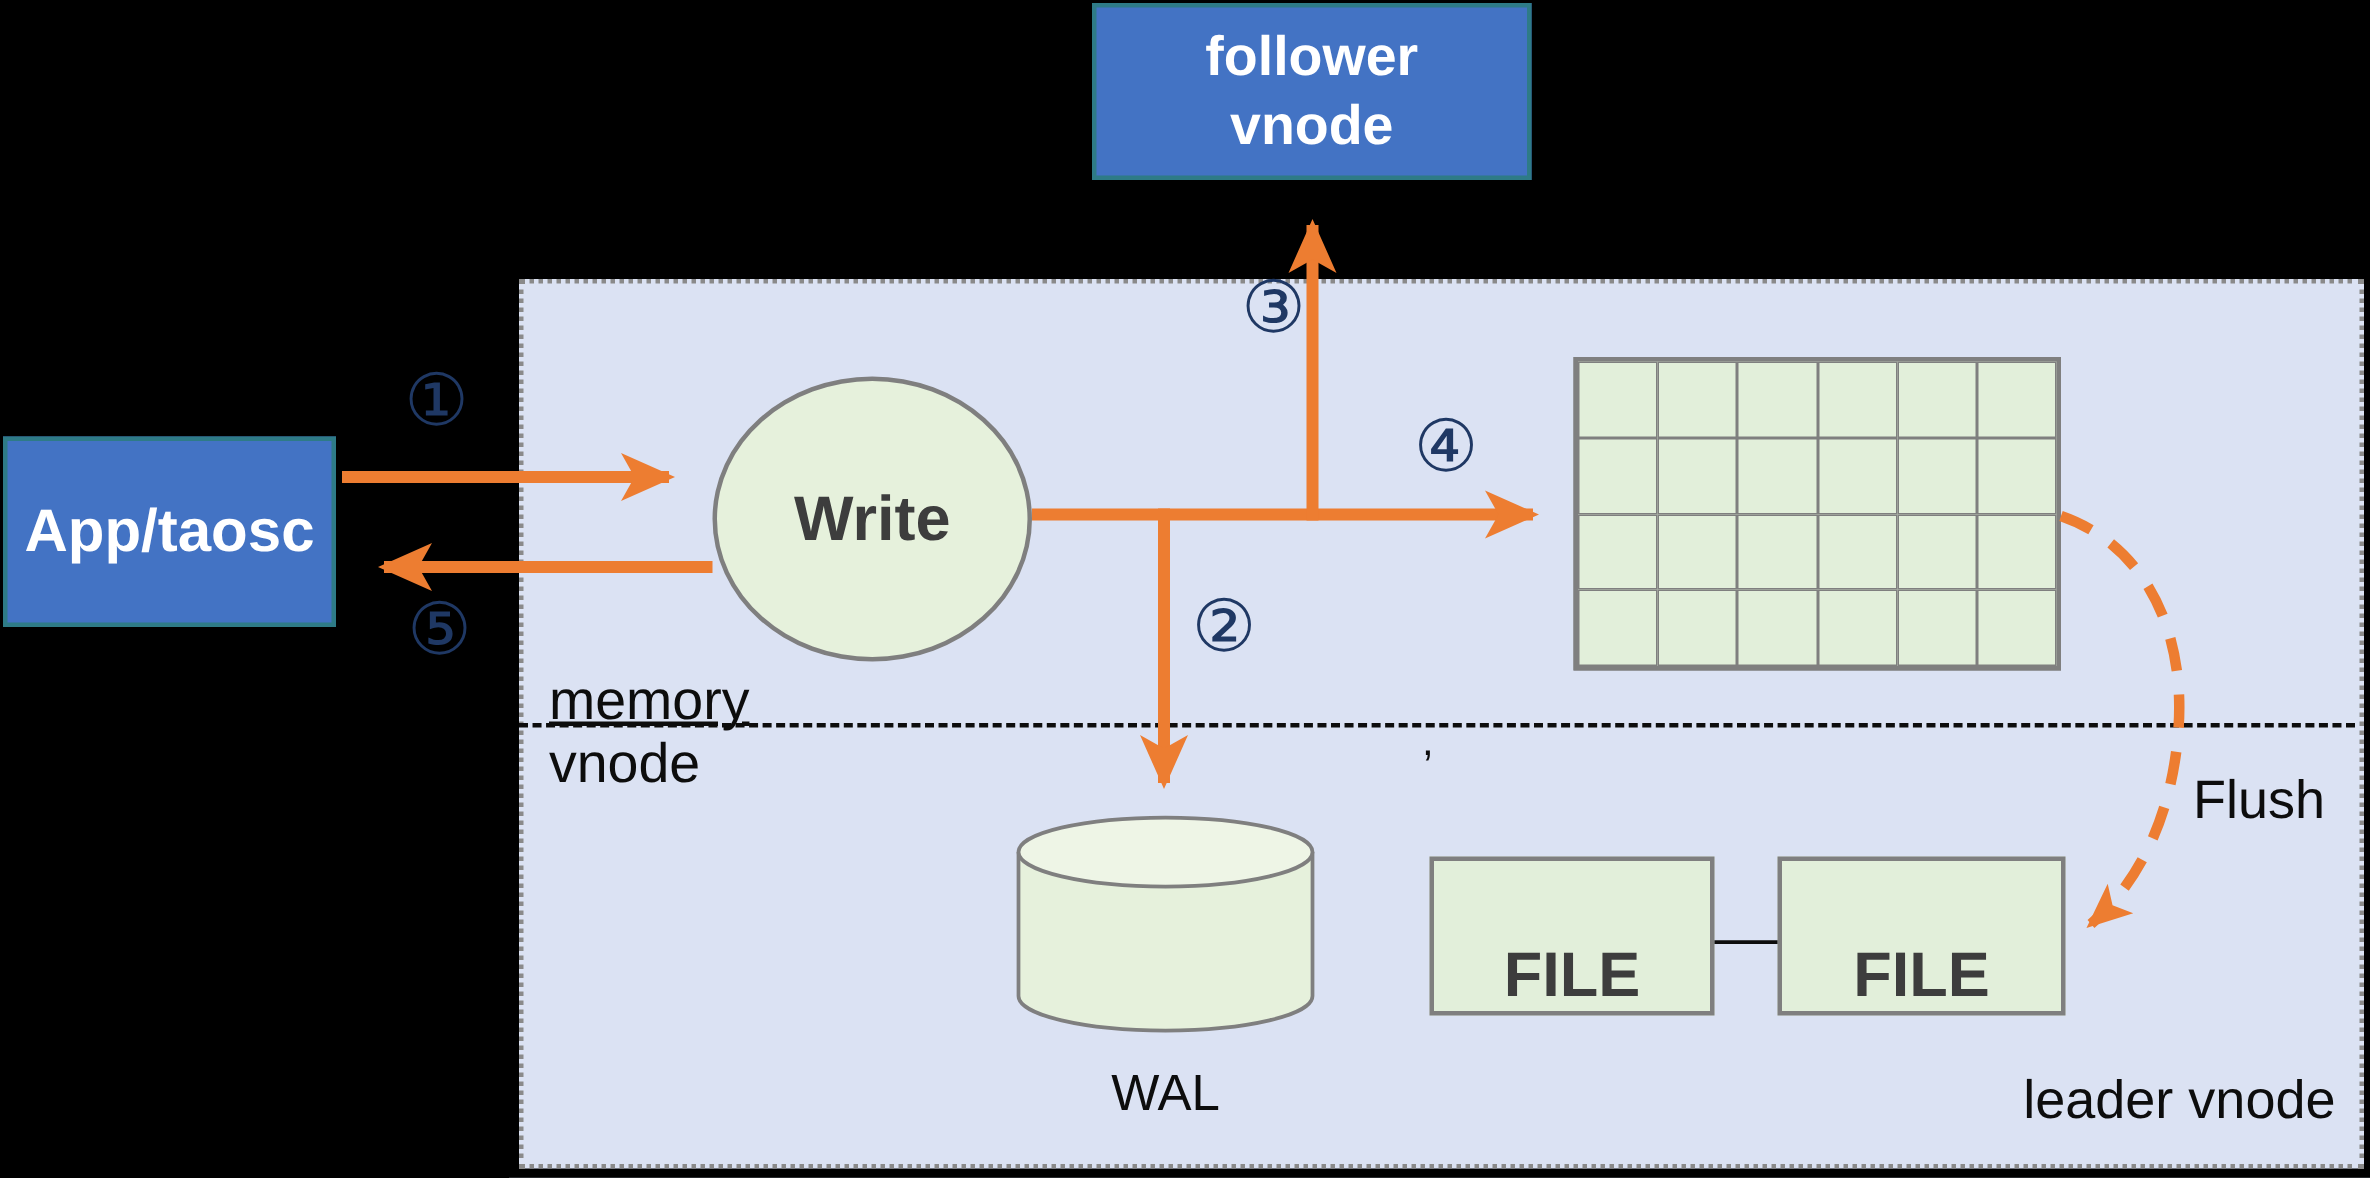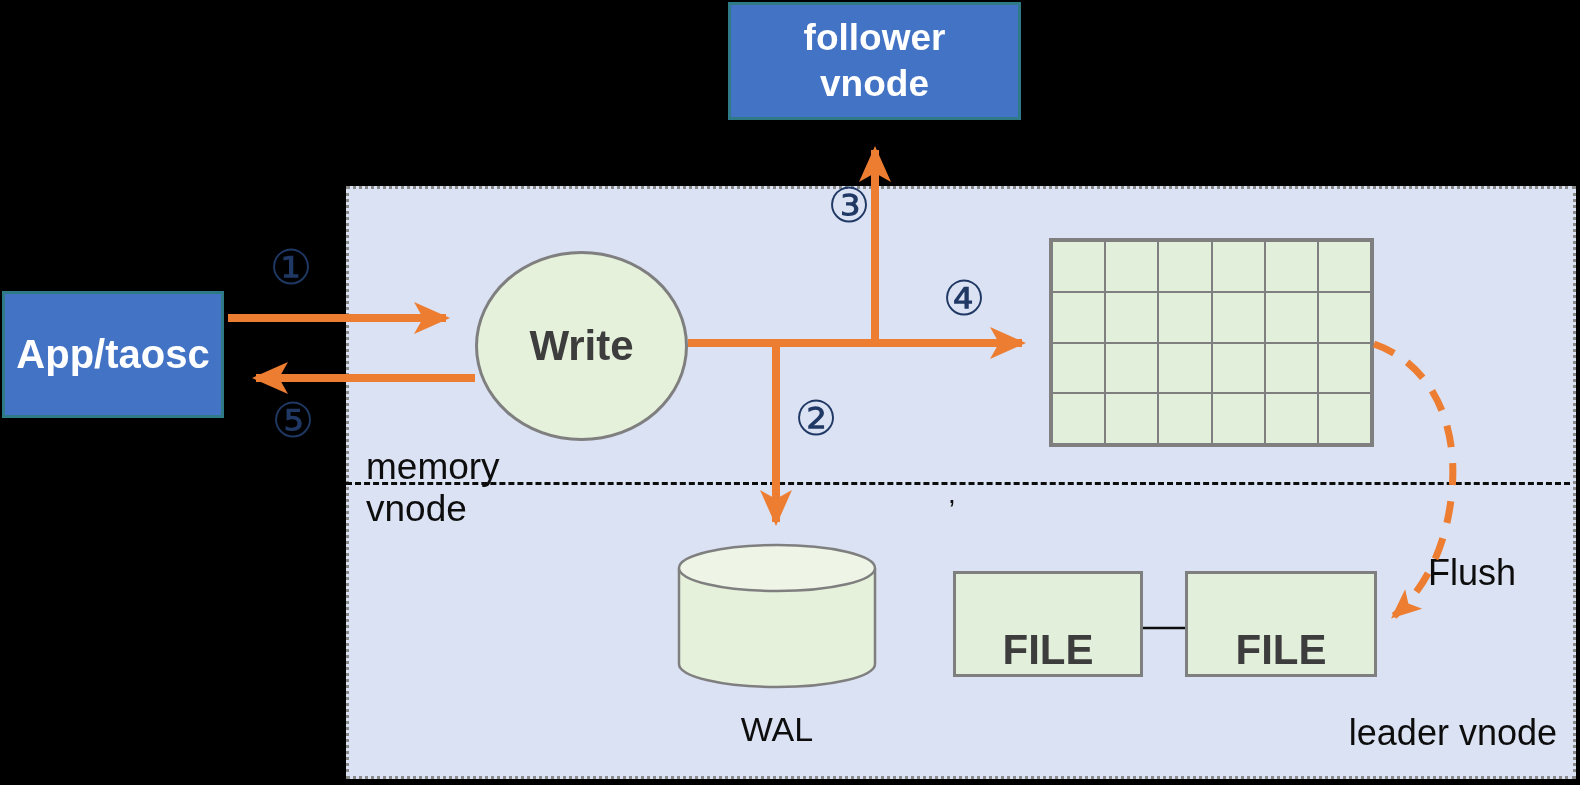--- a/index.html
+++ b/index.html
@@ -111,24 +111,24 @@
     width: 1224px; height: 0;
     border-top: 3px dashed var(--black-text, #0d0d0d);
   }
 
   
   .plain-label {
     position: absolute;
     color: var(--black-text, #0d0d0d);
     white-space: nowrap;
   }
-  #memory-label { left: 366px; top: 446px; font-size: 37px; }
+  #memory-label { left: 366px; top: 446px; font-size: 37px; text-decoration: underline; }
   #disk-label   { left: 366px; top: 488px; font-size: 37px; }
   #wal-label    { left: 777px; top: 710px; font-size: 34px; transform: translateX(-50%); }
-  #flush-label  { left: 1428px; top: 512px; font-size: 36px; margin-top: 40px; }
+  #flush-label  { left: 1462px; top: 512px; font-size: 36px; }
   #leader-label { left: 1557px; top: 712px; font-size: 36px; transform: translateX(-100%); }
   #comma-artifact { left: 948px; top: 478px; font-size: 28px; }
 
   
   .step-num {
     position: absolute;
     width: 60px;
     text-align: center;
     font-size: 48px;
     color: var(--navy, #1f3864);

